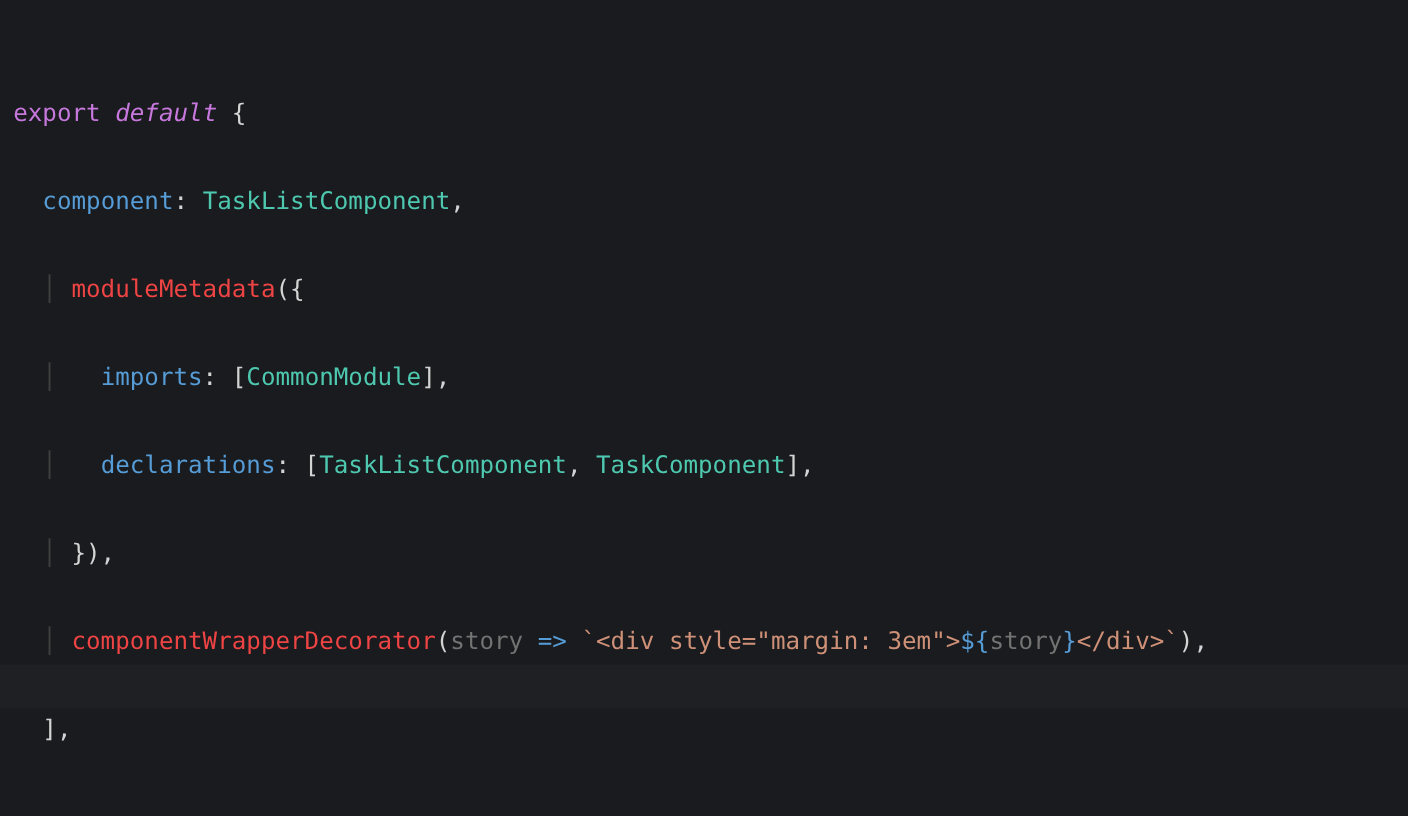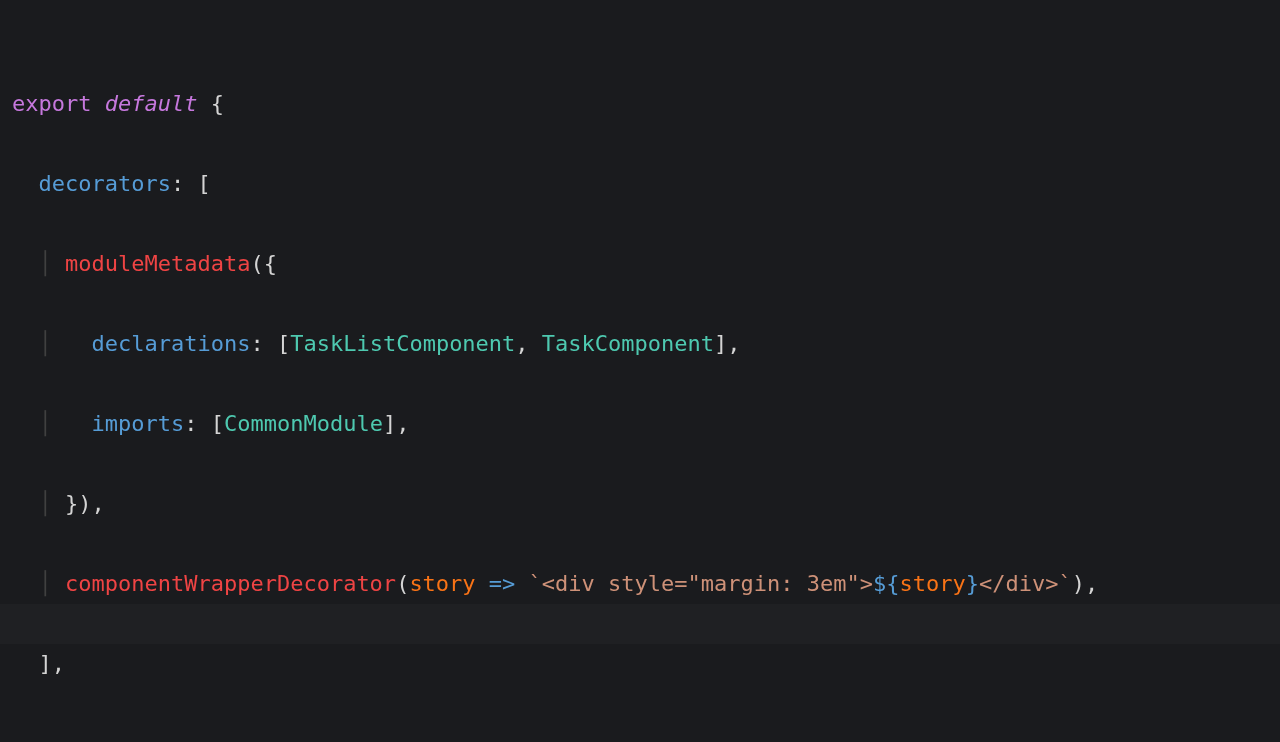--- a/index.html
+++ b/index.html
@@ -20,44 +20,44 @@
   }
   .line {
     display: block;
     height: 40px;
   }
   .kw-export  { color: #c678dd; }
   .kw-default { color: #c678dd; font-style: italic; }
   .prop       { color: #569cd6; }
   .type       { color: #4ec9b0; }
   .fn         { color: #ef4444; }
-  .param      { color: #f97316; }
+  .param      { color: #737373; }
   .str        { color: #ce9178; }
   .punct      { color: #d4d4d4; }
   .arrow      { color: #569cd6; }
   .guide      { color: #404040; }
   .current-line {
     position: absolute;
     left: 0;
     right: 0;
     height: 40px;
     background: rgba(255,255,255,0.025);
     pointer-events: none;
   }
 </style>
 </head>
 <body>
 
 <div class="editor">
 <div class="current-line" style="top:604px"></div>
 <span class="line"><span class="kw-export">export</span><span class="punct"> </span><span class="kw-default">default</span><span class="punct"> {</span></span>
-<span class="line"><span class="punct">  </span><span class="prop">decorators</span><span class="punct">: [</span></span>
+<span class="line"><span class="punct">  </span><span class="prop">component</span><span class="punct">: </span><span class="type">TaskListComponent</span><span class="punct">,</span></span>
 <span class="line"><span class="guide">  │ </span><span class="fn">moduleMetadata</span><span class="punct">({</span></span>
+<span class="line"><span class="guide">  │   </span><span class="prop">imports</span><span class="punct">: [</span><span class="type">CommonModule</span><span class="punct">],</span></span>
 <span class="line"><span class="guide">  │   </span><span class="prop">declarations</span><span class="punct">: [</span><span class="type">TaskListComponent</span><span class="punct">, </span><span class="type">TaskComponent</span><span class="punct">],</span></span>
-<span class="line"><span class="guide">  │   </span><span class="prop">imports</span><span class="punct">: [</span><span class="type">CommonModule</span><span class="punct">],</span></span>
 <span class="line"><span class="guide">  │ </span><span class="punct">}),</span></span>
 <span class="line"><span class="guide">  │ </span><span class="fn">componentWrapperDecorator</span><span class="punct">(</span><span class="param">story</span><span class="punct"> </span><span class="arrow">=&gt;</span><span class="punct"> </span><span class="str">`&lt;div style="margin: 3em"&gt;</span><span class="prop">${</span><span class="param">story</span><span class="prop">}</span><span class="str">&lt;/div&gt;`</span><span class="punct">),</span></span>
 <span class="line"><span class="punct">  ],</span></span>
 
 
 
 
 
 
 

